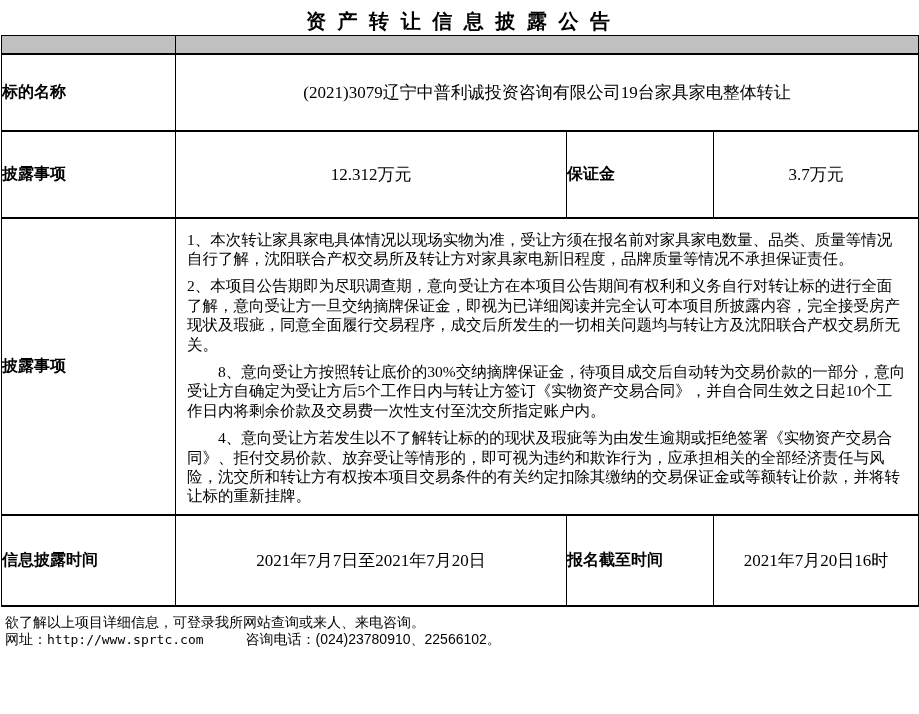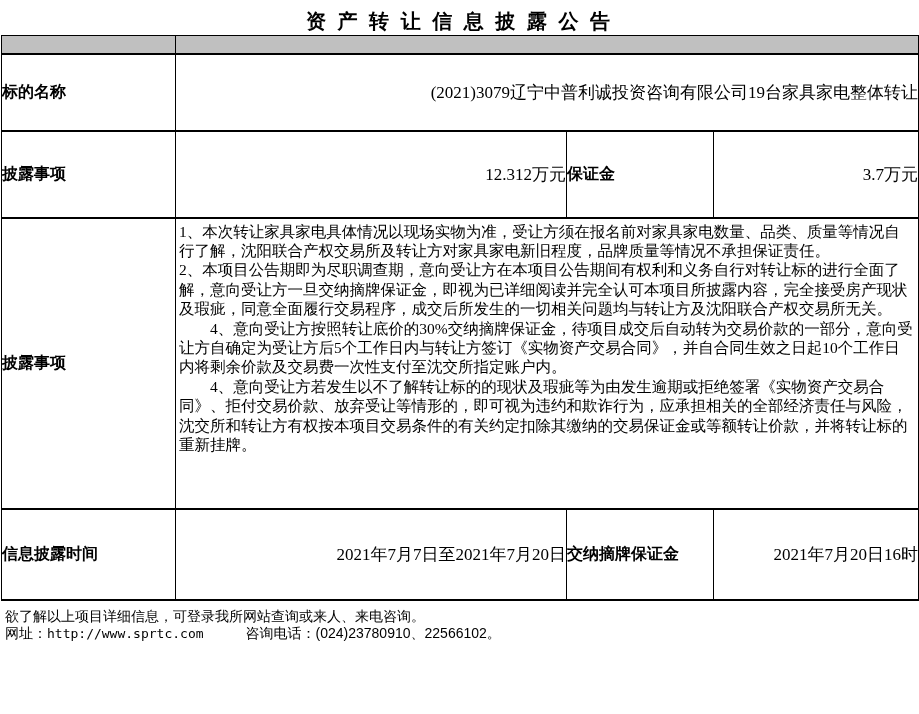--- a/index.html
+++ b/index.html
@@ -45,37 +45,37 @@
     height: 18px;
   }
   th.label-cell {
     font-weight: bold;
     font-size: 16px;
     text-align: left;
     vertical-align: middle;
     font-family: "Liberation Sans", "DejaVu Sans", sans-serif;
   }
   td.value-cell {
-    text-align: right;
+    text-align: center;
     vertical-align: middle;
     font-size: 17px;
   }
   tr.subject-row th, tr.subject-row td { height: 77px; }
   tr.price-row th, tr.price-row td { height: 87px; }
   tr.disclosure-row th, tr.disclosure-row td { height: 291px; }
   tr.period-row th, tr.period-row td { height: 91px; }
 
   td.disclosure-cell {
     vertical-align: top;
     text-align: left;
     padding: 3px 3px 0 3px;
     font-size: 15.5px;
     line-height: 19.4px;
   }
-  .disclosure-cell p { margin: 0; white-space: pre-wrap; }
+  .disclosure-cell p { margin: 8px; white-space: pre-wrap; }
 
   .footer {
     margin: 7px 0 0 5px;
     font-size: 14px;
     line-height: 17.5px;
     font-family: "Liberation Sans", "DejaVu Sans", sans-serif;
   }
   .footer .url {
     font-family: "DejaVu Sans Mono", "Liberation Mono", monospace;
     font-size: 13px;
@@ -114,29 +114,29 @@
       <td class="value-cell">12.312万元</td>
       <th class="label-cell">保证金</th>
       <td class="value-cell">3.7万元</td>
     </tr>
 
     <tr class="disclosure-row">
       <th class="label-cell">披露事项</th>
       <td class="disclosure-cell" colspan="3">
         <p>1、本次转让家具家电具体情况以现场实物为准，受让方须在报名前对家具家电数量、品类、质量等情况自行了解，沈阳联合产权交易所及转让方对家具家电新旧程度，品牌质量等情况不承担保证责任。</p>
         <p>2、本项目公告期即为尽职调查期，意向受让方在本项目公告期间有权利和义务自行对转让标的进行全面了解，意向受让方一旦交纳摘牌保证金，即视为已详细阅读并完全认可本项目所披露内容，完全接受房产现状及瑕疵，同意全面履行交易程序，成交后所发生的一切相关问题均与转让方及沈阳联合产权交易所无关。</p>
-        <p>　　4、意向受让方按照转让底价的30%交纳摘牌保证金，待项目成交后自动转为交易价款的一部分，意向受让方自确定为受让方后5个工作日内与转让方签订《实物资产交易合同》，并自合同生效之日起10个工作日内将剩余价款及交易费一次性支付至沈交所指定账户内。</p>
+        <p>　　8、意向受让方按照转让底价的30%交纳摘牌保证金，待项目成交后自动转为交易价款的一部分，意向受让方自确定为受让方后5个工作日内与转让方签订《实物资产交易合同》，并自合同生效之日起10个工作日内将剩余价款及交易费一次性支付至沈交所指定账户内。</p>
         <p>　　4、意向受让方若发生以不了解转让标的的现状及瑕疵等为由发生逾期或拒绝签署《实物资产交易合同》、拒付交易价款、放弃受让等情形的，即可视为违约和欺诈行为，应承担相关的全部经济责任与风险，沈交所和转让方有权按本项目交易条件的有关约定扣除其缴纳的交易保证金或等额转让价款，并将转让标的重新挂牌。</p>
       </td>
     </tr>
 
     <tr class="period-row">
       <th class="label-cell">信息披露时间</th>
       <td class="value-cell">2021年7月7日至2021年7月20日</td>
-      <th class="label-cell">交纳摘牌保证金</th>
+      <th class="label-cell">报名截至时间</th>
       <td class="value-cell">2021年7月20日16时</td>
     </tr>
   </tbody>
     </table>
 
   <div class="footer">
     <div>欲了解以上项目详细信息，可登录我所网站查询或来人、来电咨询。</div>
     <div>
       <span>网址：</span><span class="url">http://www.sprtc.com</span><span class="phone">咨询电话：(024)23780910、22566102。</span>
     </div>

